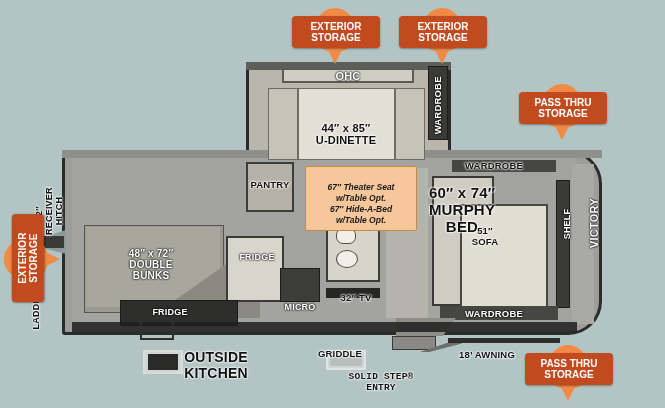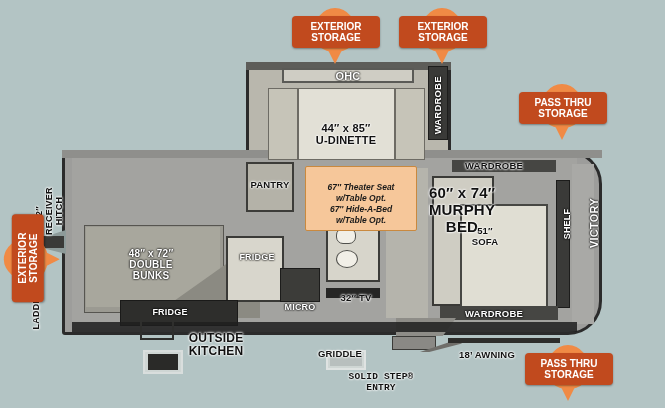--- a/index.html
+++ b/index.html
@@ -189,21 +189,21 @@
       <div class="lbl w" style="left: 275px; top: 302px; width: 50px; font-size: 9px;">MICRO</div>
       <div class="lbl k" style="left: 331px; top: 293px; width: 50px; font-size: 9.5px;">32″ TV</div>
       <div class="lbl k" style="left: 456px; top: 161px; width: 76px; font-size: 9.5px;">WARDROBE</div>
       <div class="lbl k" style="left: 424px; top: 185px; width: 76px; font-size: 15px;">60″ x 74″
 MURPHY
 BED</div>
       <div class="lbl k" style="left: 454px; top: 226px; width: 62px; font-size: 9.5px;">51″
 SOFA</div>
       <div class="lbl w vert" style="left: 545px; top: 219px; width: 44px; font-size: 9px;">SHELF</div>
       <div class="lbl w" style="left: 456px; top: 309px; width: 76px; font-size: 9.5px;">WARDROBE</div>
-      <div class="lbl k" style="left: 178px; top: 332px; width: 76px; font-size: 12px;">OUTSIDE
+      <div class="lbl k" style="left: 178px; top: 350px; width: 76px; font-size: 14px;">OUTSIDE
 KITCHEN</div>
       <div class="lbl k" style="left: 310px; top: 349px; width: 60px; font-size: 9.5px;">GRIDDLE</div>
       <div class="lbl k" style="left: 338px; top: 372px; width: 86px; font-size: 9.5px; font-family: Liberation Mono, monospace;">SOLID STEP®
 ENTRY</div>
       <div class="lbl k" style="left: 452px; top: 350px; width: 70px; font-size: 9.5px;">18’ AWNING</div>
       <div class="lbl w vert" style="left: 558px; top: 217px; width: 72px; font-size: 11px;">VICTORY</div>
     </div>
   <div id="callouts-layer">
       <div class="callout" style="left: 292px; top: 8px;">
         <div class="drop"></div>

